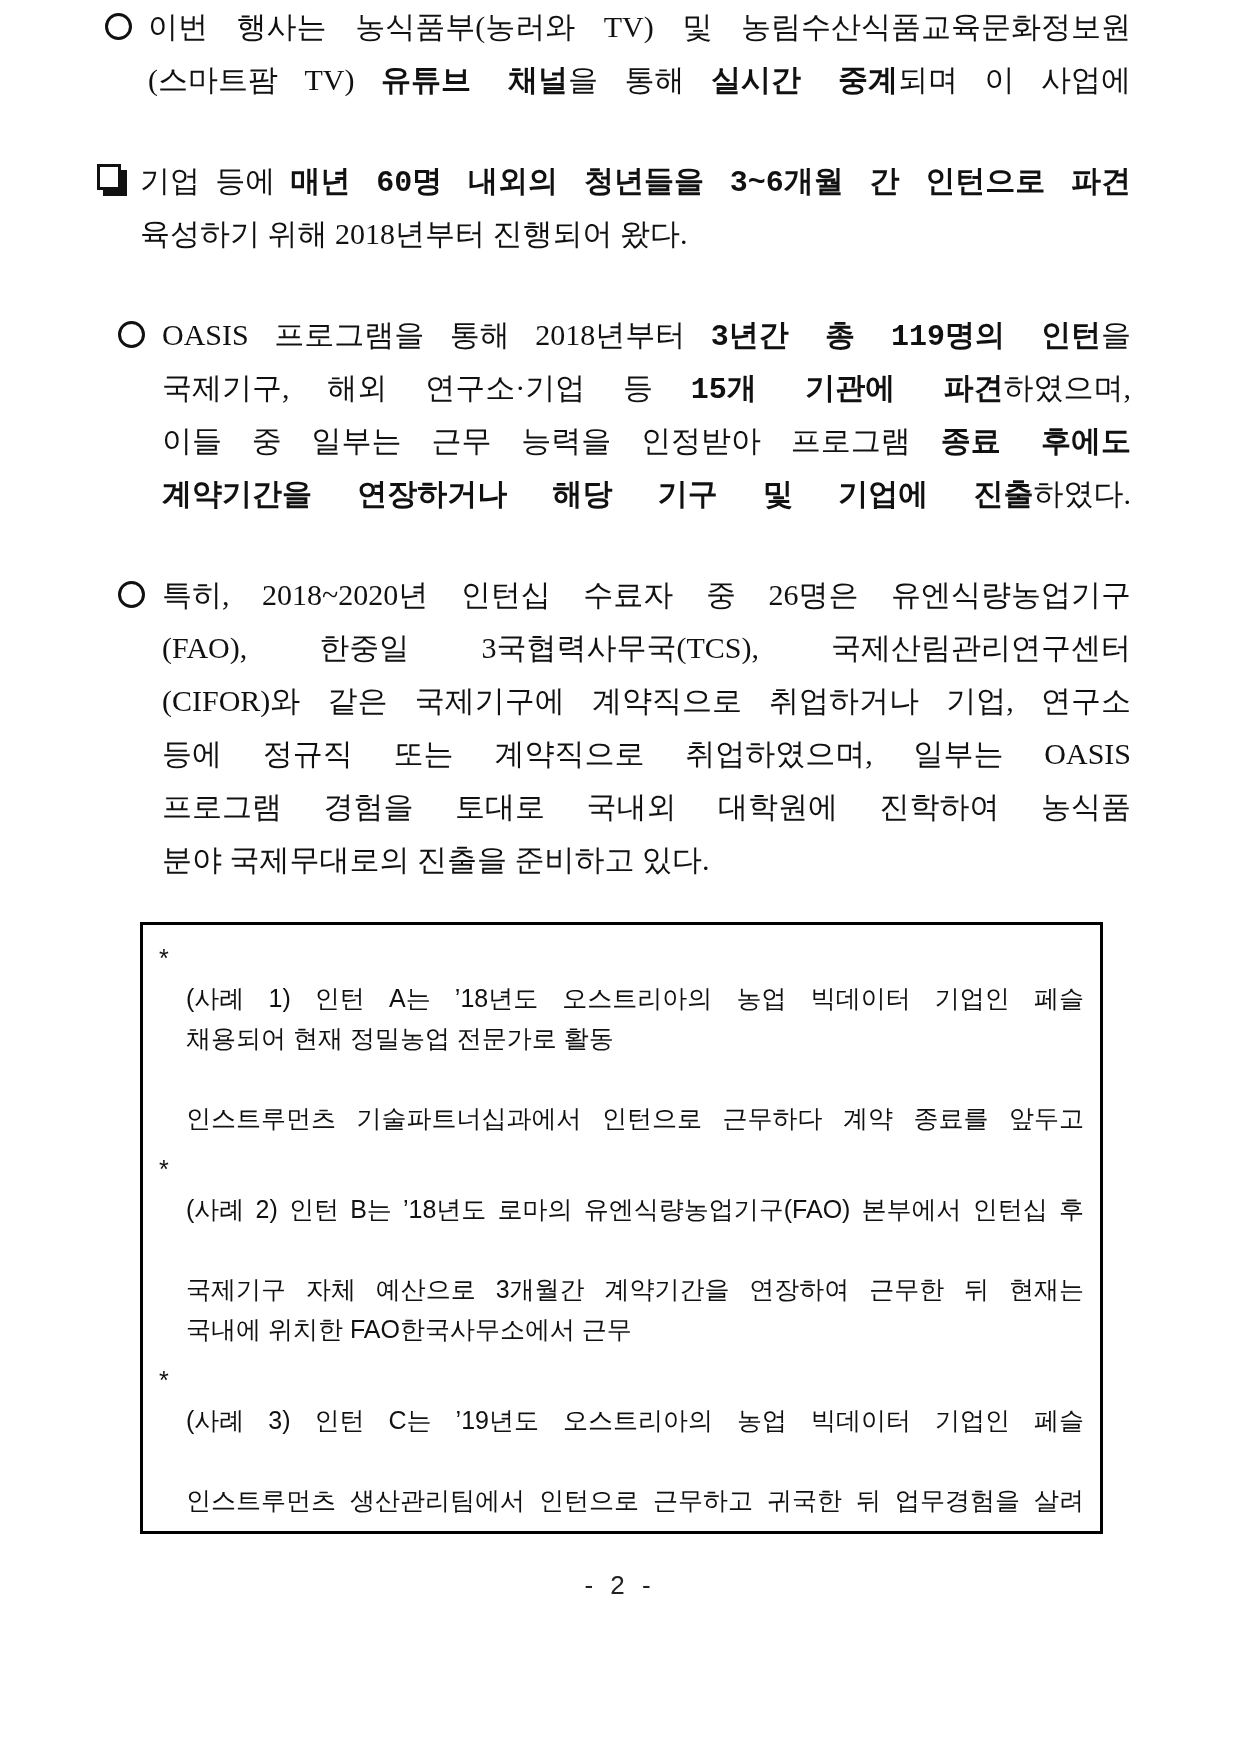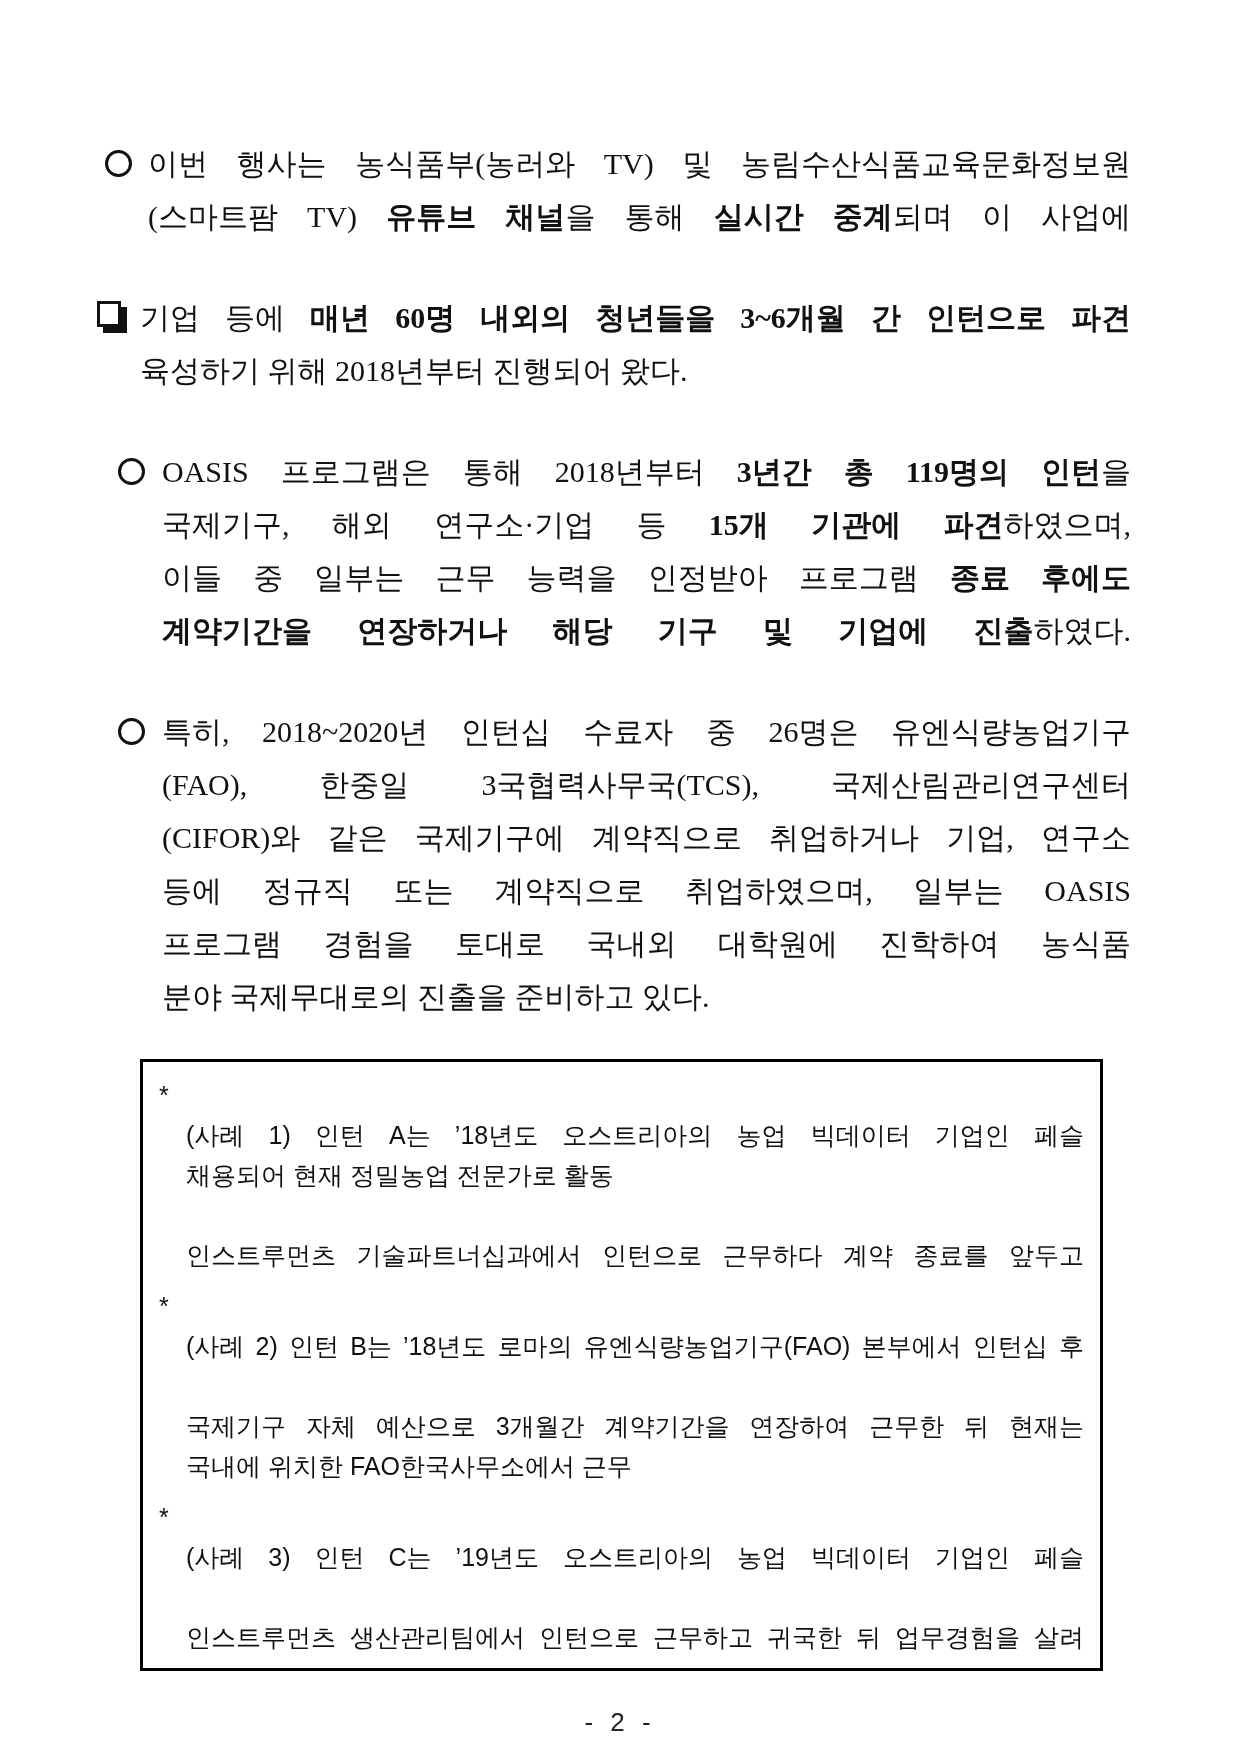--- a/index.html
+++ b/index.html
@@ -8,21 +8,20 @@
     height: 1753px;
     background: #ffffff;
     color: #111111;
     font-family: "Liberation Serif", "DejaVu Serif", serif;
     overflow: hidden;
   }
   .page {
     position: relative;
     width: 1240px;
     height: 1463px;
-    padding-top: 137px;
     box-sizing: border-box;
   }
 
   
   .para { position: relative; margin: 0 109px 48px 0; }
   .para:last-of-type { margin-bottom: 0; }
   .bullet { position: absolute; box-sizing: border-box; }
   .bullet.circle {
     width: 27px; height: 27px;
     border: 3px solid #111;
@@ -46,21 +45,21 @@
   .line {
     font-size: 30px;
     line-height: 53px;
     height: 53px;
     text-align: justify;
     text-align-last: left;
     white-space: normal;
     word-break: keep-all;
   }
   .line.jl { text-align-last: justify; }
-  .b { font-weight: bold; }
+  .b { font-weight: bold; font-family: Liberation Mono, monospace; }
 
   
   .note-box {
     margin: 36px 137px 0 140px;
     border: 3px solid #000;
     padding: 13px 16px 11px 14px;
     box-sizing: border-box;
     font-family: "Liberation Sans", "DejaVu Sans", sans-serif;
   }
   .nitem { display: flex; margin-bottom: 11px; }
@@ -107,21 +106,21 @@
       <div class="para k-square">
         <span class="bullet sq"></span>
         <div class="ptext">
           <div class="line jl"><span>기업 등에 </span><span class="b">매년 60명 내외의 청년들을 3~6개월 간 인턴으로 파견</span></div>
           <div class="line"><span>육성하기 위해 2018년부터 진행되어 왔다.</span></div>
         </div>
       </div>
       <div class="para k-circle-b">
         <span class="bullet circle"></span>
         <div class="ptext">
-          <div class="line jl"><span>OASIS 프로그램은 통해 2018년부터 </span><span class="b">3년간 총 119명의 인턴</span><span>을</span></div>
+          <div class="line jl"><span>OASIS 프로그램을 통해 2018년부터 </span><span class="b">3년간 총 119명의 인턴</span><span>을</span></div>
           <div class="line jl"><span>국제기구, 해외 연구소·기업 등 </span><span class="b">15개 기관에 파견</span><span>하였으며,</span></div>
           <div class="line jl"><span>이들 중 일부는 근무 능력을 인정받아 프로그램 </span><span class="b">종료 후에도</span></div>
           <div class="line jl"><span class="b">계약기간을 연장하거나 해당 기구 및 기업에 진출</span><span>하였다.</span></div>
         </div>
       </div>
       <div class="para k-circle-b">
         <span class="bullet circle"></span>
         <div class="ptext">
           <div class="line jl"><span>특히, 2018~2020년 인턴십 수료자 중 26명은 유엔식량농업기구</span></div>
           <div class="line jl"><span>(FAO),  한중일  3국협력사무국(TCS),  국제산림관리연구센터</span></div>

